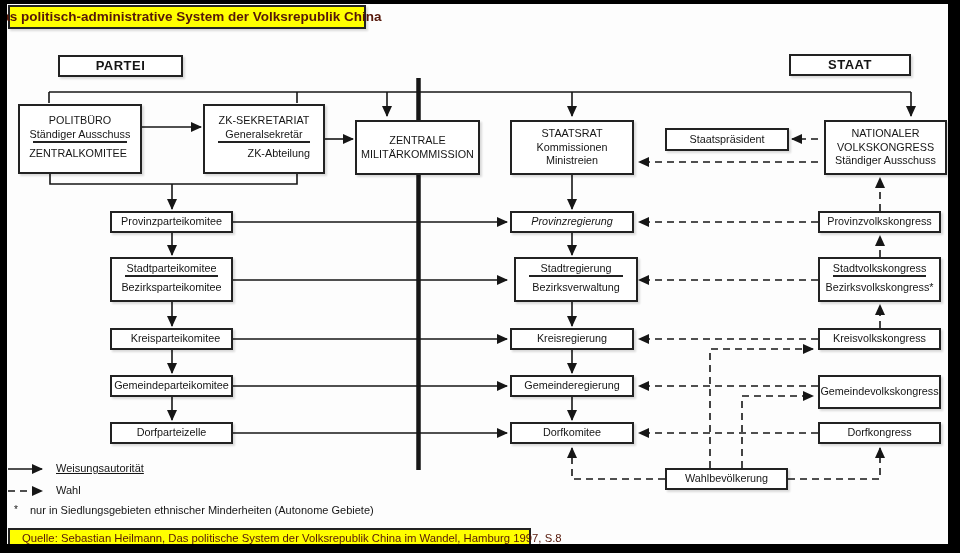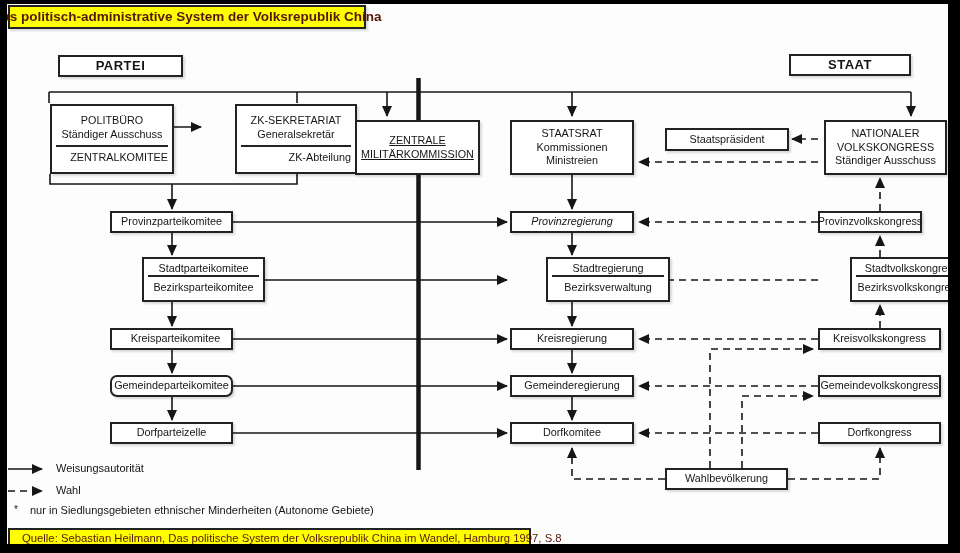--- a/index.html
+++ b/index.html
@@ -16,21 +16,21 @@
   .dash { stroke-dasharray:7 5; }
   .thick{ stroke-width:4.5; }
   .box {
     position:absolute; box-sizing:border-box; background:#fff;
     border:2px solid #222; z-index:2;
     display:flex; flex-direction:column; align-items:center; justify-content:center;
     text-align:center; font-size:10.8px; line-height:1.25; white-space:nowrap;
     box-shadow:2px 2px 2px rgba(0,0,0,0.14);
   }
   .box span { display:block; }
-  .divided { padding:4px;margin-left:32px; }
+  .divided { padding:13px; }
   .divided .cell {
     width:100%; flex:1; display:flex; flex-direction:column;
     align-items:center; justify-content:center;
   }
   .divided .cell + .cell { border-top:2px solid #222; flex:none; }
   .topbox .cell + .cell { height:21px;align-items:flex-end; }
   .rowsplit .cell + .cell { height:20px; }
   .header-box { font-weight:bold; font-size:13px; letter-spacing:0.5px; }
   .yellow {
     background:var(--highlight,#ffff00);
@@ -133,21 +133,21 @@
   <div class="box divided topbox" style="left:203px; top:104px; width:122px; height:70px;">
     <div class="cell">
       <span>ZK-SEKRETARIAT</span>
       <span>Generalsekretär</span>
     </div>
     <div class="cell">
       <span>ZK-Abteilung</span>
     </div>
   </div>
 
-  <div class="box" style="left:355px; top:120px; width:125px; height:55px;text-decoration:underline;">
+  <div class="box" style="left:355px; top:120px; width:125px; height:55px;">
     <span>ZENTRALE</span>
     <span>MILITÄRKOMMISSION</span>
   </div>
 
   <div class="box" style="left:510px; top:120px; width:124px; height:55px;">
     <span>STAATSRAT</span>
     <span>Kommissionen</span>
     <span>Ministreien</span>
   </div>
 
@@ -160,21 +160,21 @@
     <span>VOLKSKONGRESS</span>
     <span>Ständiger Ausschuss</span>
   </div>
 
   <div class="box" style="left:110px; top:211px; width:123px; height:22px;">
     <span>Provinzparteikomitee</span>
   </div>
   <div class="box" style="left:510px; top:211px; width:124px; height:22px;font-style:italic;">
     <span>Provinzregierung</span>
   </div>
-  <div class="box" style="left:818px; top:211px; width:104px; height:22px;">
+  <div class="box" style="left:818px; top:211px; width:123px; height:22px;">
     <span>Provinzvolkskongress</span>
   </div>
 
   <div class="box divided rowsplit" style="left:110px; top:257px; width:123px; height:45px;">
     <div class="cell">
       <span>Stadtparteikomitee</span>
     </div>
     <div class="cell">
       <span>Bezirksparteikomitee</span>
     </div>
@@ -199,45 +199,45 @@
   <div class="box" style="left:110px; top:328px; width:123px; height:22px;padding-left:8px;">
     <span>Kreisparteikomitee</span>
   </div>
   <div class="box" style="left:510px; top:328px; width:124px; height:22px;">
     <span>Kreisregierung</span>
   </div>
   <div class="box" style="left:818px; top:328px; width:123px; height:22px;">
     <span>Kreisvolkskongress</span>
   </div>
 
-  <div class="box" style="left:110px; top:375px; width:123px; height:22px;border-radius:7px;">
+  <div class="box" style="left:110px; top:375px; width:123px; height:22px;">
     <span>Gemeindeparteikomitee</span>
   </div>
   <div class="box" style="left:510px; top:375px; width:124px; height:22px;">
     <span>Gemeinderegierung</span>
   </div>
-  <div class="box" style="left:818px; top:375px; width:123px; height:22px;">
+  <div class="box" style="left:818px; top:375px; width:123px; height:34px;">
     <span>Gemeindevolkskongress</span>
   </div>
 
   <div class="box" style="left:110px; top:422px; width:123px; height:22px;">
     <span>Dorfparteizelle</span>
   </div>
   <div class="box" style="left:510px; top:422px; width:124px; height:22px;">
     <span>Dorfkomitee</span>
   </div>
   <div class="box" style="left:818px; top:422px; width:123px; height:22px;">
     <span>Dorfkongress</span>
   </div>
 
   <div class="box" style="left:665px; top:468px; width:123px; height:22px;">
     <span>Wahlbevölkerung</span>
   </div>
 
-  <div class="legend-label" style="left:56px; top:462px;">Weisungsautorität</div>
+  <div class="legend-label" style="left:56px; top:462px;text-decoration:underline;">Weisungsautorität</div>
   <div class="legend-label" style="left:56px; top:484px;">Wahl</div>
   <div class="footnote" style="left:14px; top:504px;">
     <span class="mark">*</span><span>nur in Siedlungsgebieten ethnischer Minderheiten (Autonome Gebiete)</span>
   </div>
 
   <div class="box yellow source-bar" style="left:8px; top:528px; width:523px; height:20px;">Quelle: Sebastian Heilmann, Das politische System der Volksrepublik China im Wandel, Hamburg 1997, S.8</div>
 
   <div class="frame"></div>
 </div>
 

